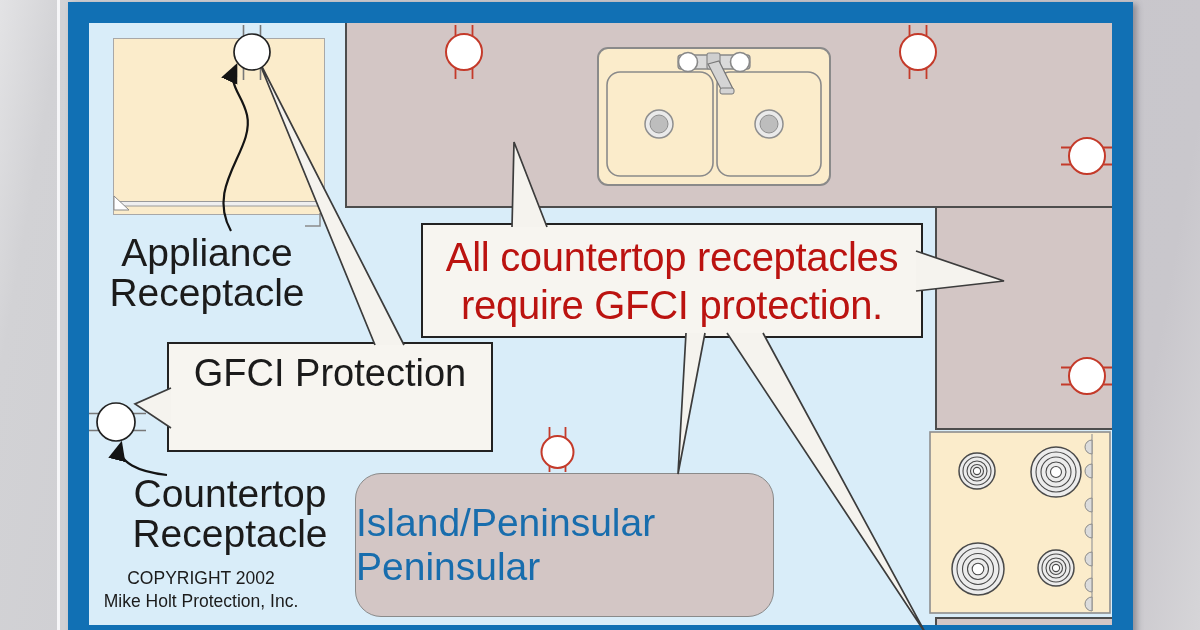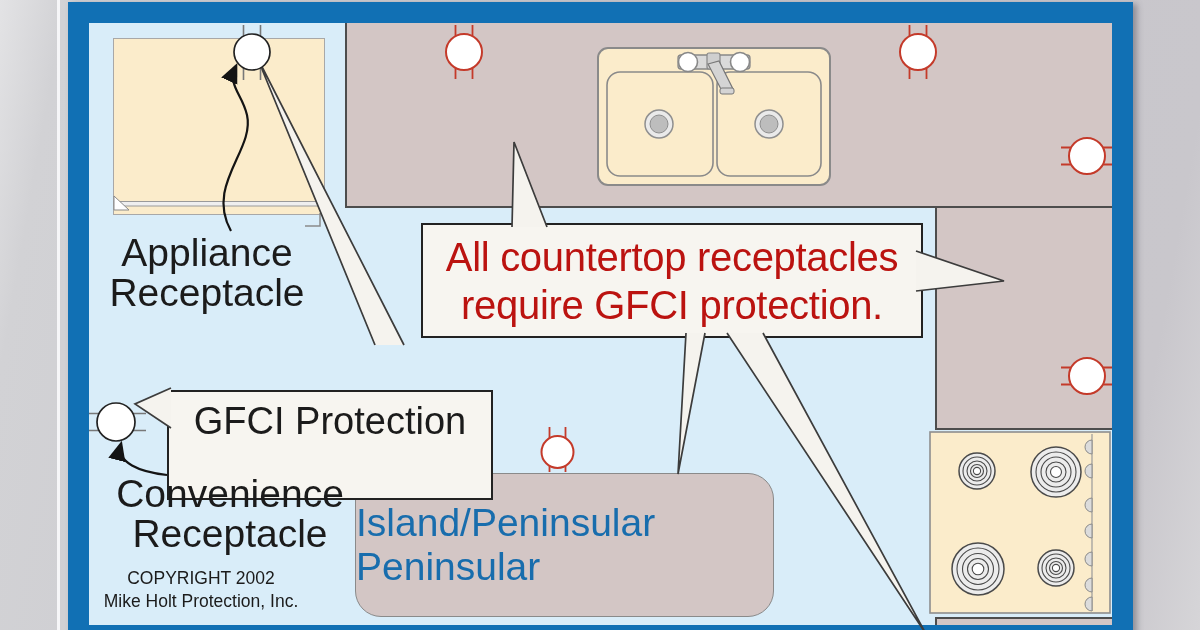--- a/index.html
+++ b/index.html
@@ -30,21 +30,21 @@
   .callout{
     position:absolute;background:#f7f5f0;border:2px solid #222;box-sizing:border-box;
     text-align:center;
   }
   .bubble{
     left:421px;top:223px;width:502px;height:115px;
     color:#bb1310;font-size:40px;line-height:48px;padding-top:8px;letter-spacing:-0.3px;
   }
   .gfci-box{
     left:167px;top:342px;width:326px;height:110px;
-    color:#1b1b1b;font-size:38px;line-height:44px;padding-top:7px;margin-top:48px;
+    color:#1b1b1b;font-size:38px;line-height:44px;padding-top:7px;
   }
   .plain-label{position:absolute;text-align:center;color:#1b1b1b;}
   .lbl-appliance{left:74px;top:233px;width:266px;font-size:39px;line-height:40px;}
   .lbl-convenience{left:97px;top:474px;width:266px;font-size:39px;line-height:40px;}
   .lbl-copyright{left:90px;top:567px;width:222px;font-size:17.5px;line-height:23px;}
   .line{display:block;}
   svg.overlay{position:absolute;left:0;top:0;pointer-events:none;}
 </style>
 </head>
 <body>
@@ -72,21 +72,21 @@
     <div class="callout gfci-box">
       <span class="line">GFCI Protection</span>
     </div>
 
     <div class="plain-label lbl-appliance">
       <span class="line">Appliance</span>
       <span class="line">Receptacle</span>
     </div>
 
     <div class="plain-label lbl-convenience">
-      <span class="line">Convenience</span>
+      <span class="line">Countertop</span>
       <span class="line">Receptacle</span>
     </div>
 
     <div class="plain-label lbl-copyright">
       <span class="line">COPYRIGHT 2002</span>
       <span class="line">Mike Holt Protection, Inc.</span>
     </div>
   </div>
 
   <svg class="overlay" width="1200" height="630" viewBox="0 0 1200 630">

